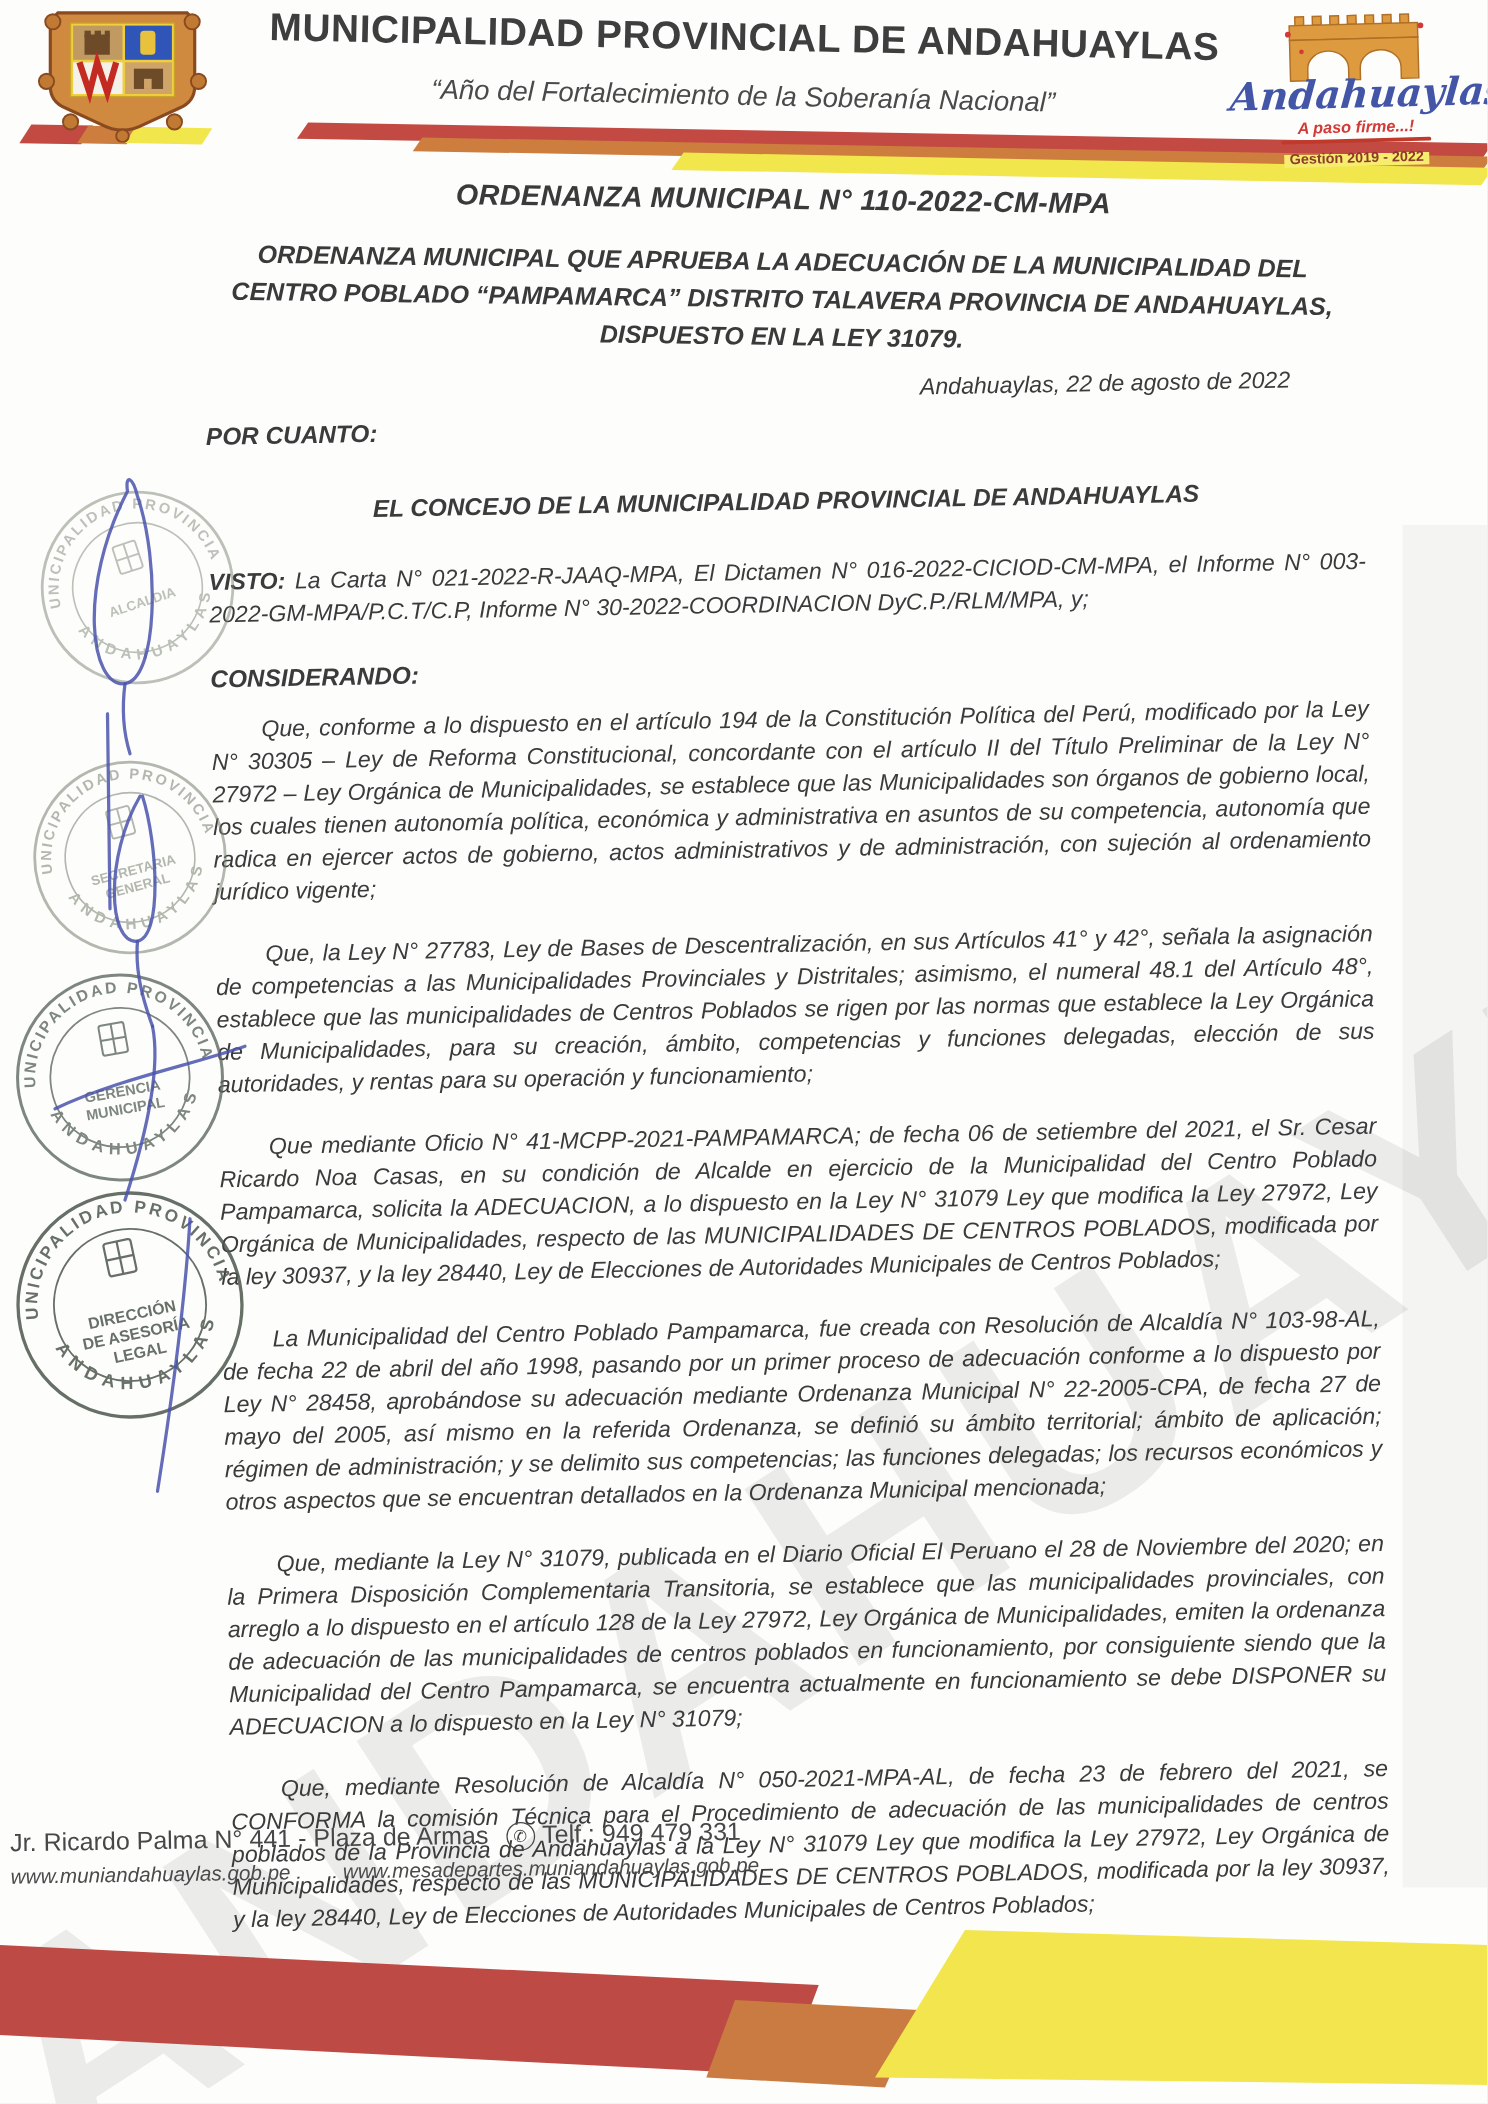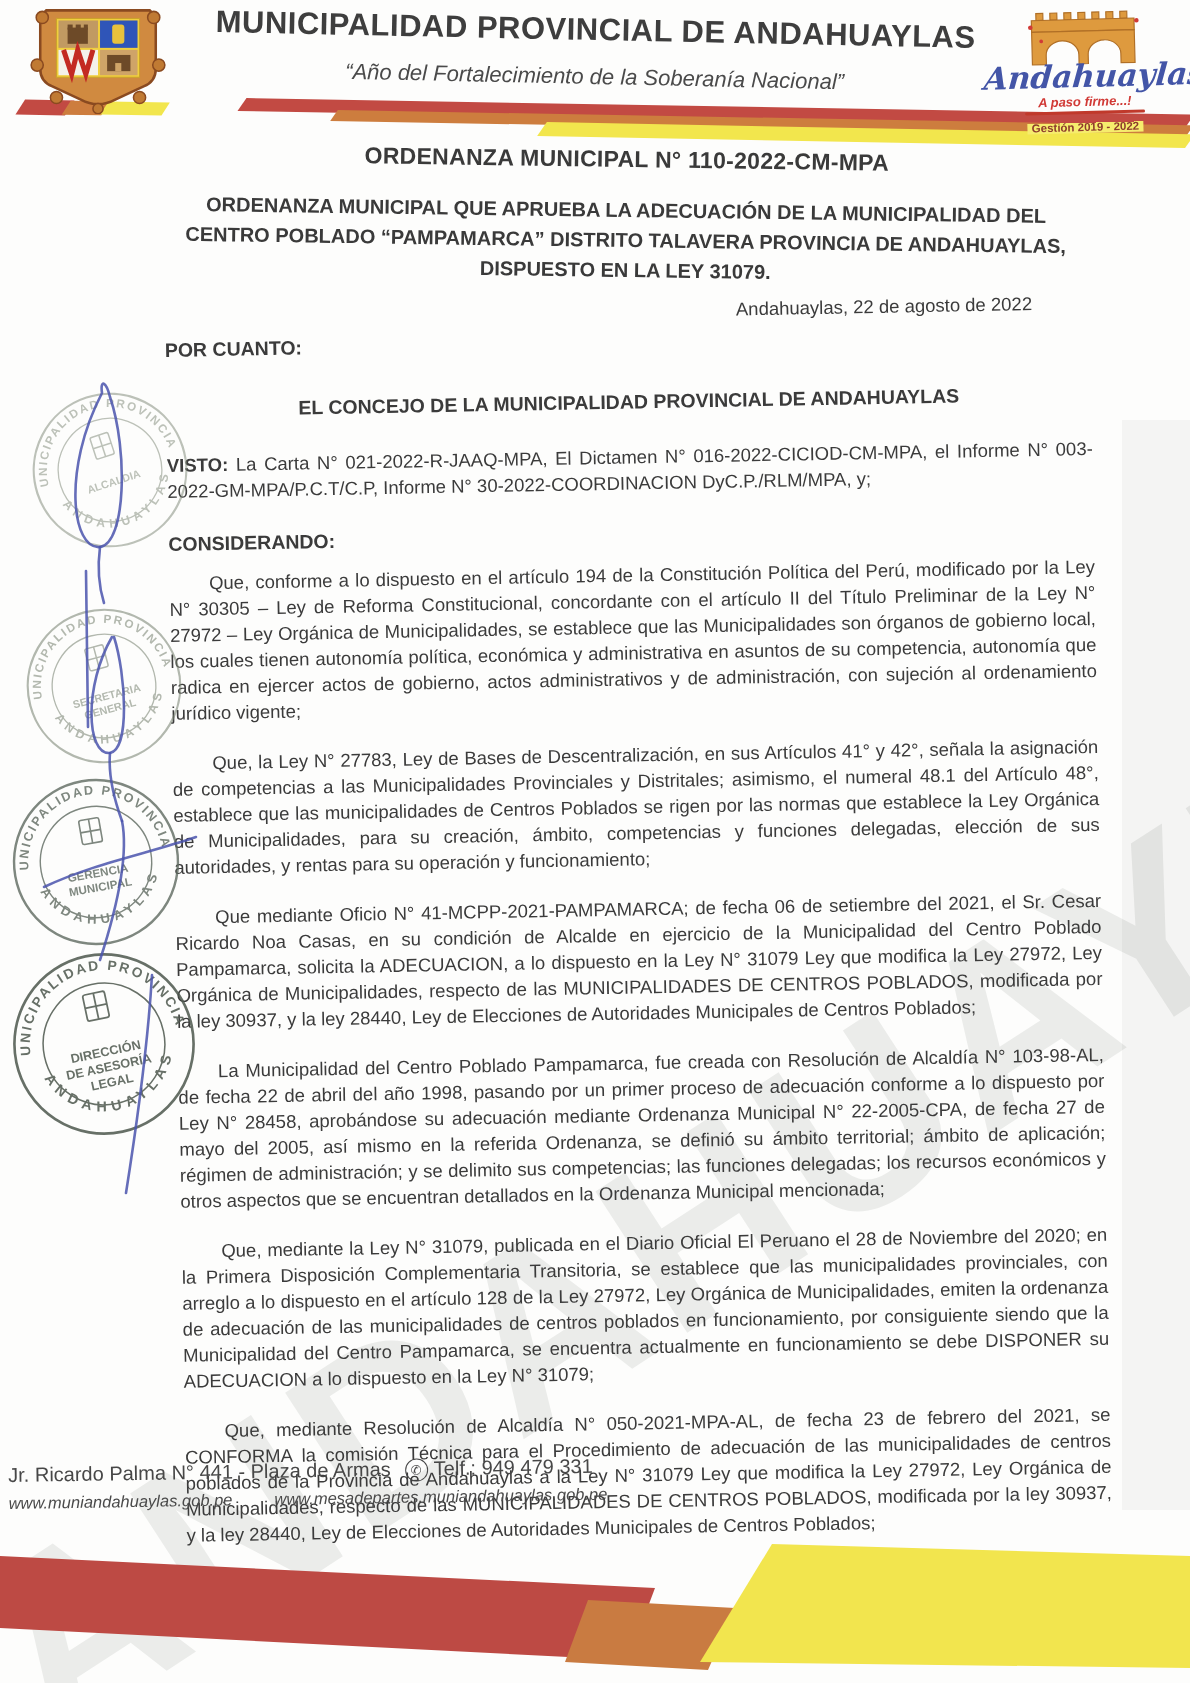--- a/index.html
+++ b/index.html
@@ -28,21 +28,21 @@
   .bar-orange{left:334px;top:110px;width:856px;height:11px;background:#cd7d3e;transform:rotate(1.02deg) skewX(-34deg);transform-origin:left center;}
   .bar-yellow{left:542px;top:122px;width:648px;height:14px;background:#f2e64d;transform:rotate(1.08deg) skewX(-34deg);transform-origin:left center;}
   
   .watermark{
     position:absolute;left:-70px;top:1555px;z-index:0;white-space:nowrap;
     font-size:245px;font-weight:bold;letter-spacing:8px;color:rgba(95,100,95,.11);
     transform:rotate(-33deg);transform-origin:0 0;
   }
   .scan-streak{position:absolute;right:0;top:420px;width:68px;height:1090px;background:rgba(0,0,0,.035);z-index:0;}
   
-  .doc-body{position:absolute;left:164px;top:146px;width:926px;z-index:2;}
+  .doc-body{position:absolute;left:164px;top:146px;width:926px;z-index:2;font-style:italic;}
   .doc-head{transform:rotate(.8deg);transform-origin:center top;text-align:center;}
   .doc-title{font-size:23px;font-weight:bold;color:#3a3a3a;margin-bottom:22px;letter-spacing:.3px;}
   .doc-subject{font-size:20px;font-weight:bold;line-height:30px;color:#3a3a3a;margin:0 4px 22px;}
   .doc-rest{transform:rotate(-1.05deg);transform-origin:left top;font-size:18.5px;line-height:26px;}
   .dateline{text-align:right;padding-right:58px;margin-bottom:4px;}
   .por-cuanto{font-weight:bold;font-size:19.5px;margin-bottom:34px;}
   .council{font-weight:bold;font-size:19.5px;text-align:center;margin-bottom:30px;}
   .visto{text-align:justify;margin-bottom:26px;}
   .lead{font-weight:bold;}
   .considerando{font-weight:bold;font-size:19.5px;margin-bottom:14px;}

